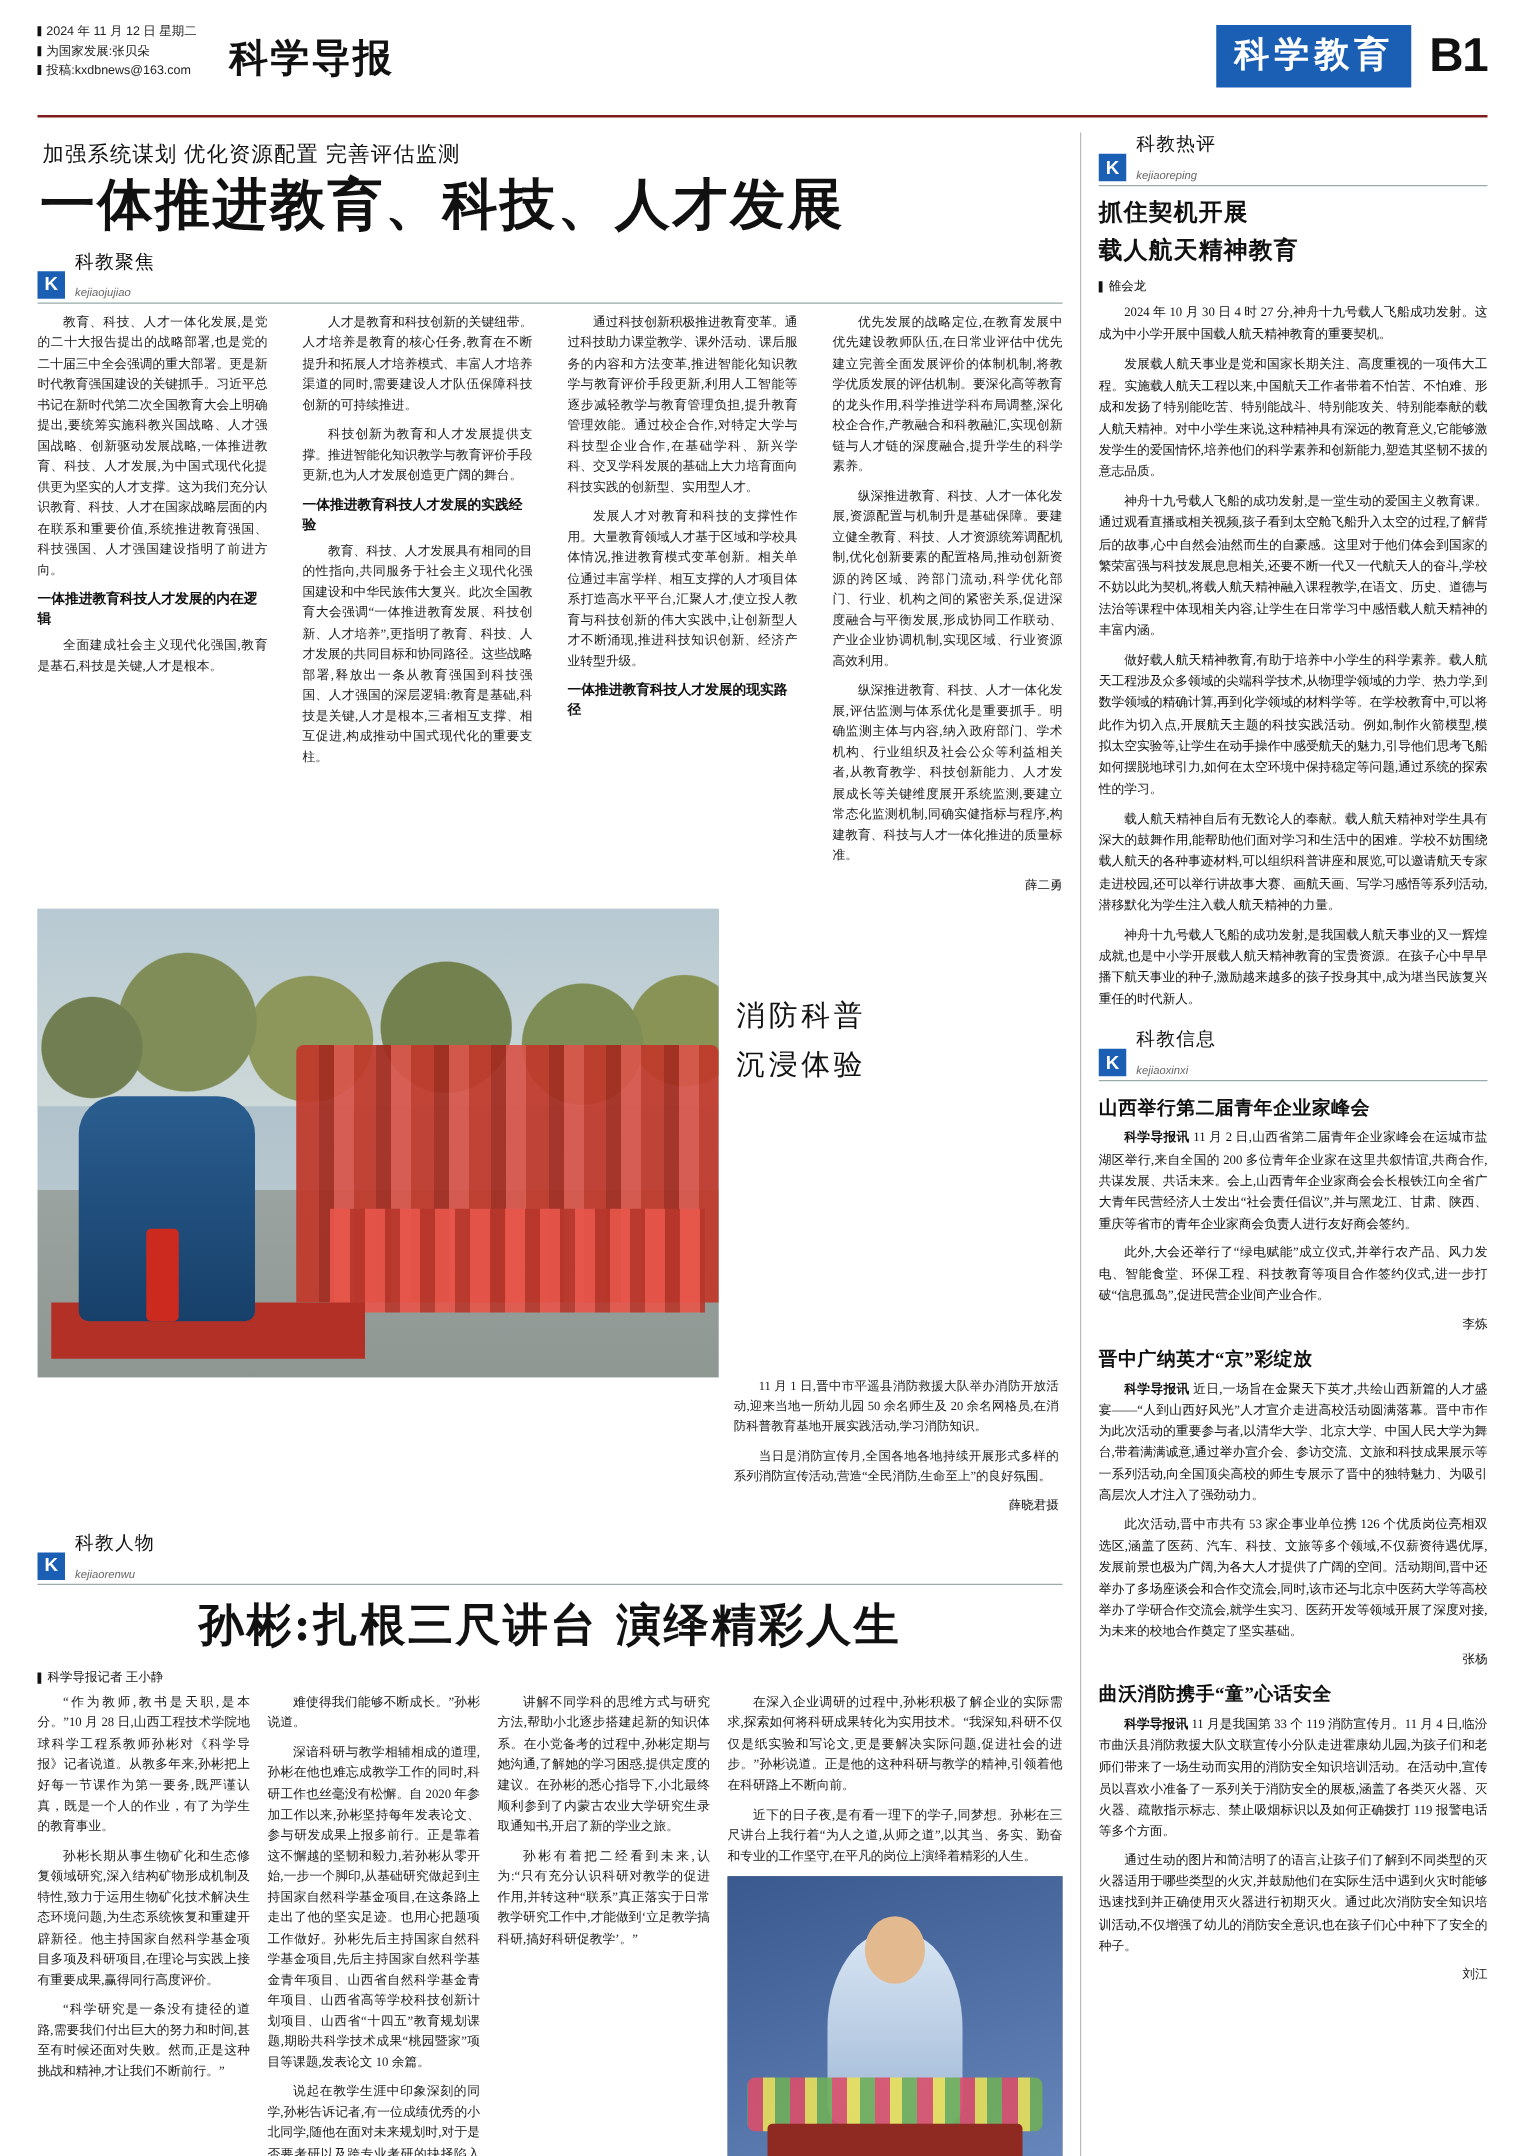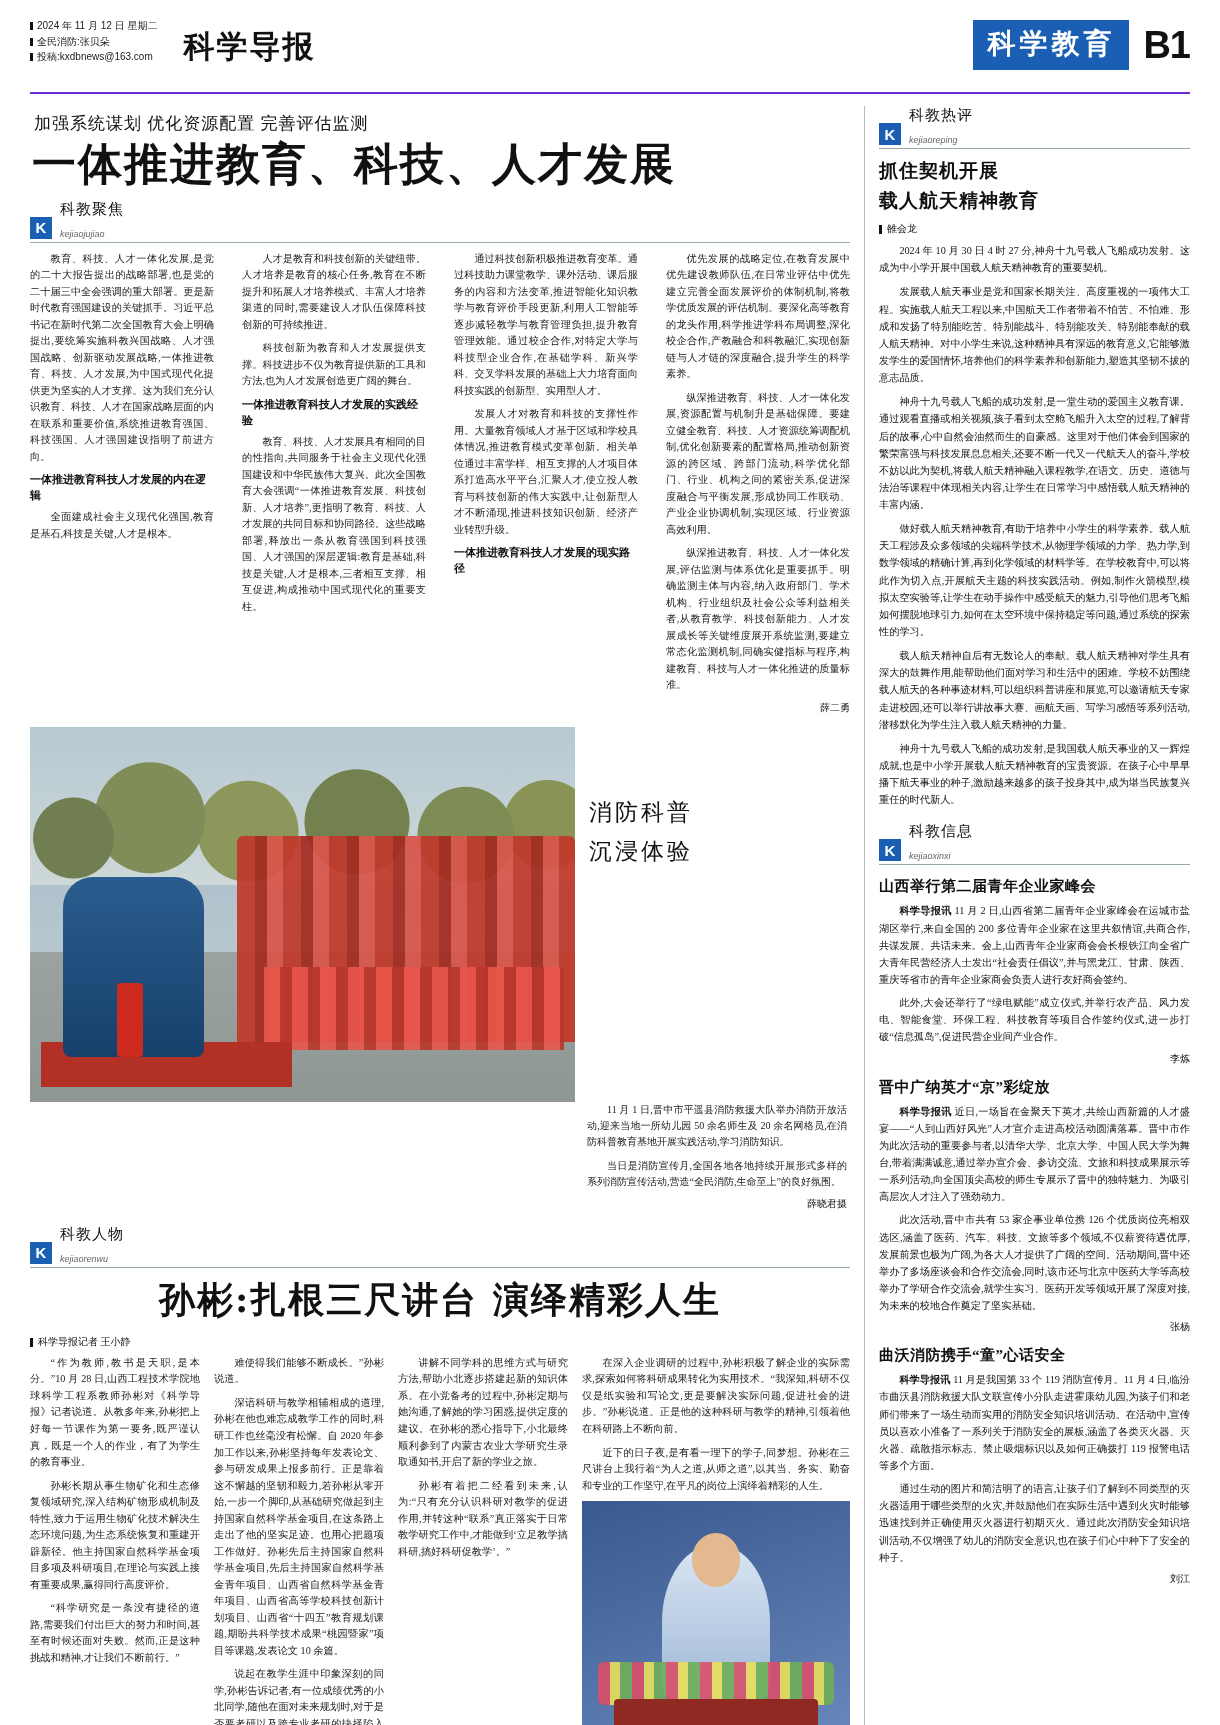--- a/index.html
+++ b/index.html
@@ -12,21 +12,21 @@
     overflow:hidden;
   }
   .page{
     position:absolute;inset:0;
     padding:18px 30px 10px 30px;
     box-sizing:border-box;
   }
   
   .masthead{
     display:flex;align-items:flex-start;justify-content:space-between;
-    border-bottom:2px solid #6d28d9;
+    border-bottom:2px solid #7f1d1d;
     padding-bottom:10px;
     height:64px;
   }
   .mast-left{display:flex;align-items:flex-start;gap:26px;}
   .issue-info{font-size:10px;line-height:1.55;color:#222;font-family:"Liberation Sans",sans-serif;}
   .issue-info div{white-space:nowrap;}
   .issue-info .bar{display:inline-block;width:3px;height:8px;background:#111;margin-right:4px;vertical-align:middle;}
   .paper-name{
     font-size:31px;font-weight:bold;letter-spacing:2px;
     font-family:"DejaVu Serif",serif;
@@ -147,21 +147,21 @@
 </style>
 </head>
 <body>
 
 <div class="page">
 
   <div class="masthead">
     <div class="mast-left">
       <div class="issue-info">
         <div><span class="bar"></span><span>2024 年 11 月 12 日 星期二</span></div>
-        <div><span class="bar"></span><span>全民消防:张贝朵</span></div>
+        <div><span class="bar"></span><span>为国家发展:张贝朵</span></div>
         <div><span class="bar"></span><span>投稿:kxdbnews@163.com</span></div>
       </div>
       <div class="paper-name">科学导报</div>
     </div>
     <div class="mast-right">
       <div class="section-badge">科学教育</div>
       <div class="page-no">B1</div>
     </div>
   </div>
 
@@ -181,21 +181,21 @@
       </div>
 
       <div class="cols4">
         <div class="c">
           <p class="t">教育、科技、人才一体化发展,是党的二十大报告提出的战略部署,也是党的二十届三中全会强调的重大部署。更是新时代教育强国建设的关键抓手。习近平总书记在新时代第二次全国教育大会上明确提出,要统筹实施科教兴国战略、人才强国战略、创新驱动发展战略,一体推进教育、科技、人才发展,为中国式现代化提供更为坚实的人才支撑。这为我们充分认识教育、科技、人才在国家战略层面的内在联系和重要价值,系统推进教育强国、科技强国、人才强国建设指明了前进方向。</p>
           <h4 class="sub">一体推进教育科技人才发展的内在逻辑</h4>
           <p class="t">全面建成社会主义现代化强国,教育是基石,科技是关键,人才是根本。</p>
         </div>
         <div class="c">
           <p class="t">人才是教育和科技创新的关键纽带。人才培养是教育的核心任务,教育在不断提升和拓展人才培养模式、丰富人才培养渠道的同时,需要建设人才队伍保障科技创新的可持续推进。</p>
-          <p class="t">科技创新为教育和人才发展提供支撑。科技进步不仅为教育提供新的工具和方法,也为人才发展创造更广阔的舞台。</p>
+          <p class="t">科技创新为教育和人才发展提供支撑。推进智能化知识教学与教育评价手段更新,也为人才发展创造更广阔的舞台。</p>
           <h4 class="sub">一体推进教育科技人才发展的实践经验</h4>
           <p class="t">教育、科技、人才发展具有相同的目的性指向,共同服务于社会主义现代化强国建设和中华民族伟大复兴。此次全国教育大会强调“一体推进教育发展、科技创新、人才培养”,更指明了教育、科技、人才发展的共同目标和协同路径。这些战略部署,释放出一条从教育强国到科技强国、人才强国的深层逻辑:教育是基础,科技是关键,人才是根本,三者相互支撑、相互促进,构成推动中国式现代化的重要支柱。</p>
         </div>
         <div class="c">
           <p class="t">通过科技创新积极推进教育变革。通过科技助力课堂教学、课外活动、课后服务的内容和方法变革,推进智能化知识教学与教育评价手段更新,利用人工智能等逐步减轻教学与教育管理负担,提升教育管理效能。通过校企合作,对特定大学与科技型企业合作,在基础学科、新兴学科、交叉学科发展的基础上大力培育面向科技实践的创新型、实用型人才。</p>
           <p class="t">发展人才对教育和科技的支撑性作用。大量教育领域人才基于区域和学校具体情况,推进教育模式变革创新。相关单位通过丰富学样、相互支撑的人才项目体系打造高水平平台,汇聚人才,使立投人教育与科技创新的伟大实践中,让创新型人才不断涌现,推进科技知识创新、经济产业转型升级。</p>
           <h4 class="sub">一体推进教育科技人才发展的现实路径</h4>
         </div>
         <div class="c">
           <p class="t">优先发展的战略定位,在教育发展中优先建设教师队伍,在日常业评估中优先建立完善全面发展评价的体制机制,将教学优质发展的评估机制。要深化高等教育的龙头作用,科学推进学科布局调整,深化校企合作,产教融合和科教融汇,实现创新链与人才链的深度融合,提升学生的科学素养。</p>

